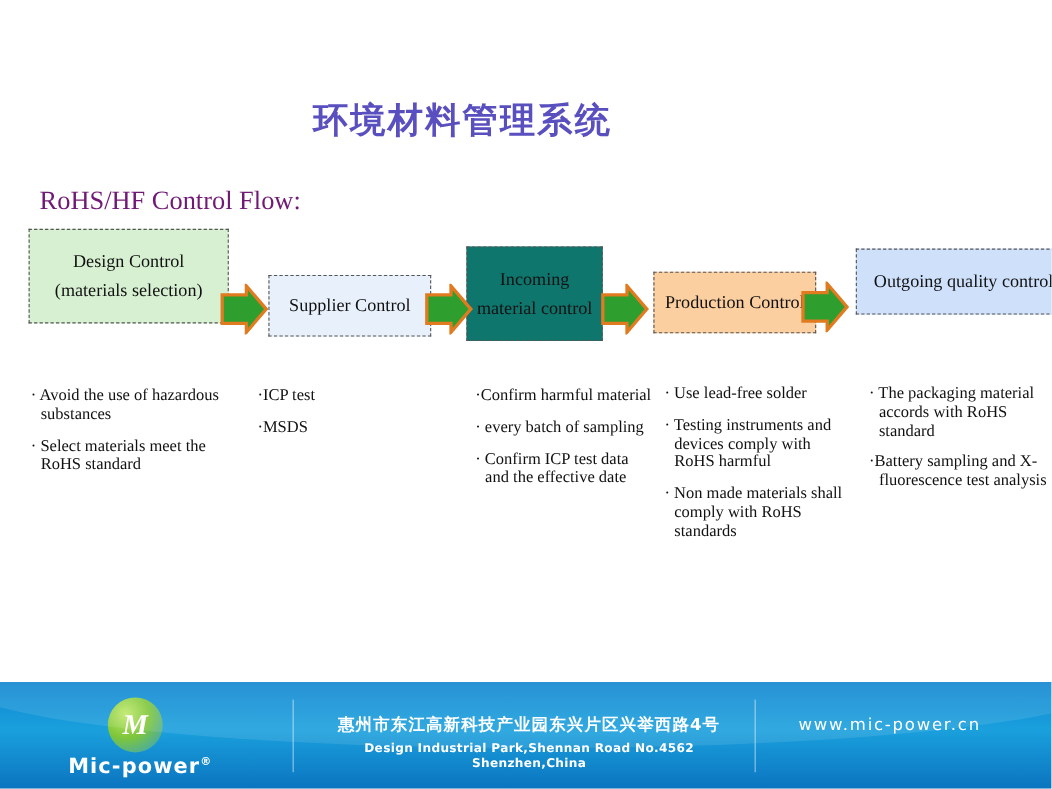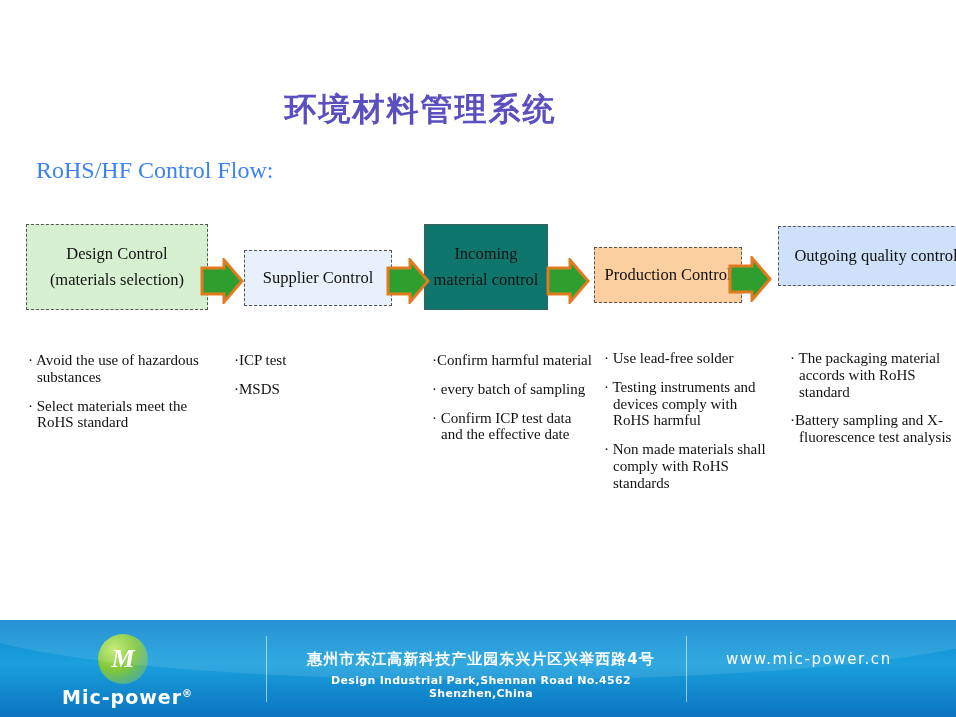--- a/index.html
+++ b/index.html
@@ -26,25 +26,25 @@
     font-size: 32px;
     font-weight: bold;
     color: #5a4fbf;
     letter-spacing: 2px;
     margin-top: 20px;
   }
 
   
   #flow-subtitle {
     position: absolute;
-    top: 157px;
+    top: 170px;
     left: 36px;
     font-family: "Liberation Serif", serif;
     font-size: 24px;
-    color: #3b82f6;
+    color: #701a75;
   }
 
   
   .flow-box {
     position: absolute;
     box-sizing: border-box;
     border: 1px dashed #555555;
     display: flex;
     align-items: center;
     justify-content: center;
@@ -54,21 +54,21 @@
     line-height: 1.55;
     color: #111111;
     padding: 4px 6px;
   }
   .box-green  { background: #d7f0d2; }
   .box-blue   { background: #e8f1fb; }
   .box-yellow { background: #0f766e; }
   .box-orange { background: #fbcfa0; }
   .box-lav    { background: #cfe0fa; }
 
-  #box-0 { left: 26px;  top: 224px; width: 182px; height: 86px; }
+  #box-0 { left: 26px;  top: 208px; width: 182px; height: 86px; }
   #box-1 { left: 244px; top: 250px; width: 148px; height: 56px; }
   #box-2 { left: 424px; top: 224px; width: 124px; height: 86px; }
   #box-3 { left: 594px; top: 247px; width: 148px; height: 56px; }
   #box-4 { left: 778px; top: 226px; width: 196px; height: 60px; }
 
   
   .arrow {
     position: absolute;
     width: 44px;
     height: 46px;

